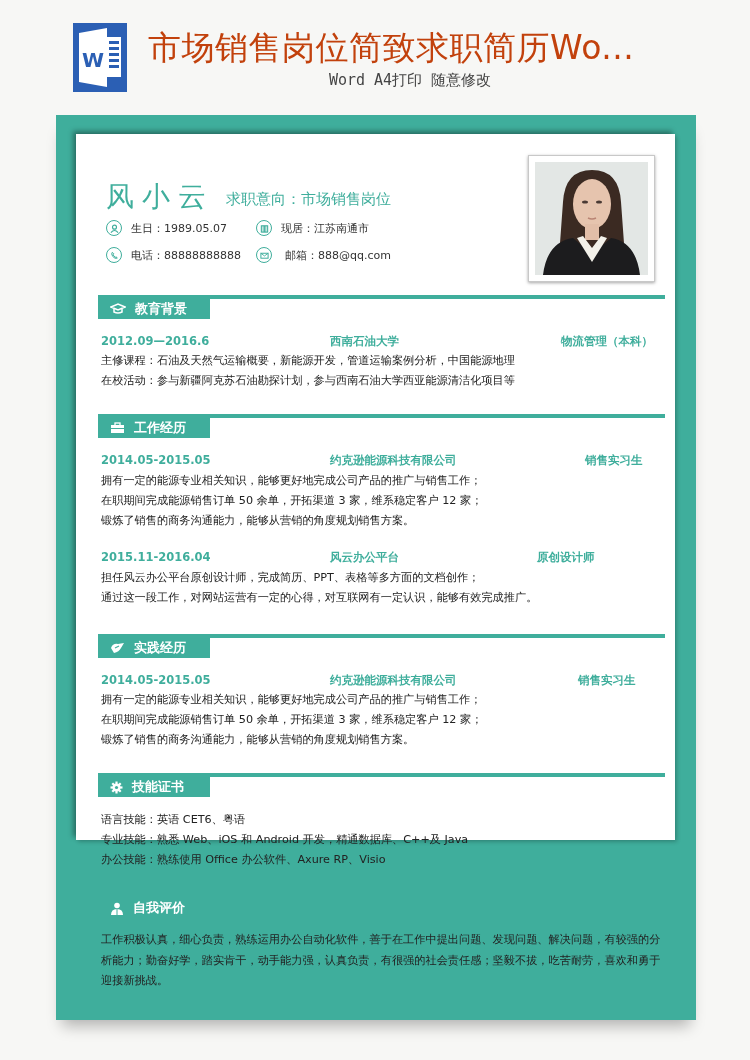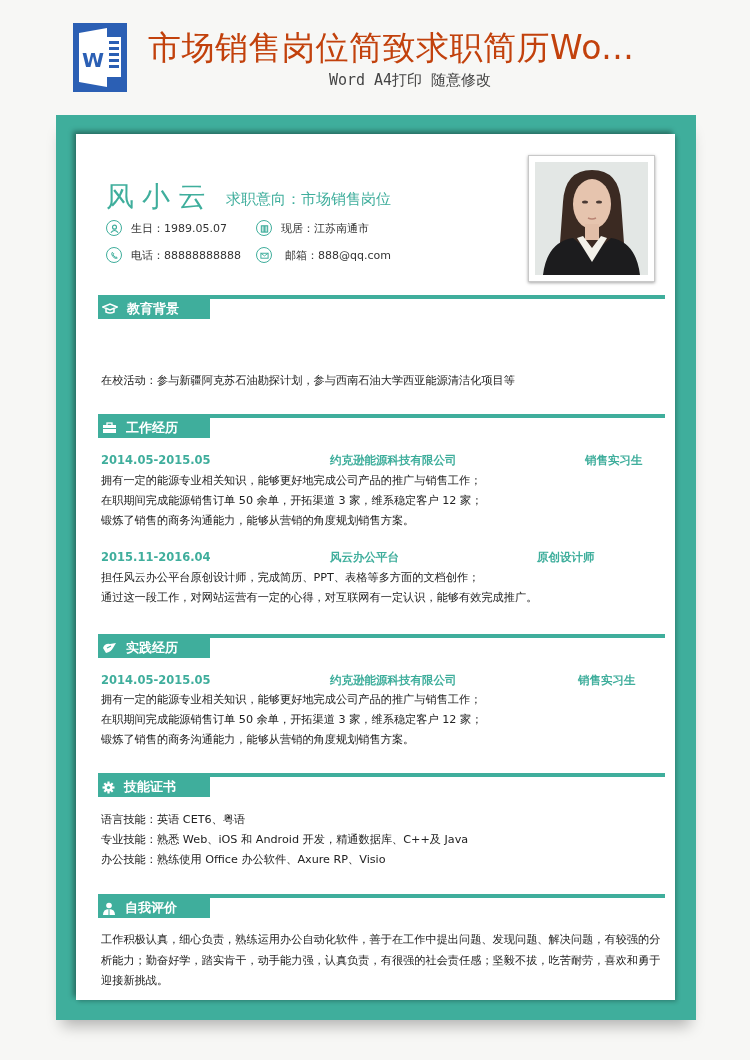--- a/index.html
+++ b/index.html
@@ -20,21 +20,21 @@
   .doc-subtitle {
     position: absolute; left: 250px; top: 71px; width: 320px; text-align: center;
     font-family: "DejaVu Sans Mono", monospace; font-size: 15px; color: #444;
   }
   .frame {
     position: absolute; left: 56px; top: 115px; width: 640px; height: 905px;
     background: #3fae9c;
     box-shadow: 0 12px 14px -6px rgba(0,0,0,0.28);
   }
   .page {
-    position: absolute; left: 20px; top: 19px; width: 599px; height: 866px;
+    position: absolute; left: 20px; top: 19px; width: 599px; height: 706px;
     background: #ffffff;
     box-shadow: -3px -3px 5px rgba(0,0,0,0.35), 2px 2px 4px rgba(0,0,0,0.2);
   }
   .name {
     position: absolute; left: 30px; top: 44px; font-size: 28px; color: #3fae9c;
     letter-spacing: 8px; font-weight: normal;
   }
   .intent {
     position: absolute; left: 150px; top: 56px; font-size: 15px; color: #3fae9c;
   }
@@ -47,21 +47,21 @@
     position: absolute; left: 452px; top: 21px; width: 127px; height: 127px;
     background: #fff; border: 1px solid #c8c8c8;
     box-shadow: 0 1px 3px rgba(0,0,0,0.35);
     padding: 6px;
   }
   .photo-inner { width: 100%; height: 100%; background: #e4e8e6; position: relative; overflow: hidden; }
   .section-head { position: absolute; left: 22px; width: 567px; height: 24px; }
   .section-head .line { position: absolute; left: 0; right: 0; top: 0; height: 4px; background: #3fae9c; }
   .section-head .tab {
     position: absolute; left: 0; top: 4px; width: 112px; height: 20px; background: #3fae9c;
-    color: #fff; font-size: 13px; font-weight: bold; display: flex; align-items: center; padding-left: 4px;
+    color: #fff; font-size: 13px; font-weight: bold; display: flex; align-items: center; padding-left: 12px;
   }
   .section-head .tab svg { margin-right: 9px; }
   .entry-head { position: absolute; left: 25px; width: 555px; height: 16px; font-size: 11.5px; font-weight: bold; color: #3fae9c; }
   .entry-head span { position: absolute; top: 0; white-space: nowrap; }
   .text-line { position: absolute; left: 25px; font-size: 11.2px; color: #222; white-space: nowrap; }
   .para { position: absolute; left: 25px; width: 560px; font-size: 11.2px; color: #222; line-height: 20.5px; }
 </style>
 </head>
 <body>
 
@@ -148,20 +148,26 @@
     <div class="section-head" style="top:161px;">
       <div class="line"></div>
       <div class="tab">
         <svg width="16" height="12" viewBox="0 0 16 12">
             <path d="M1 4 L8 1 L15 4 L8 7 Z" fill="none" stroke="#fff" stroke-width="1.5"></path>
             <path d="M4 6 L4 9 Q8 11 12 9 L12 6" fill="none" stroke="#fff" stroke-width="1.5"></path>
           </svg>
         <span>教育背景</span>
       </div>
     </div>
+    <div class="entry-head" style="top:200px;">
+      <span style="left:0">2012.09—2016.6</span>
+      <span style="left:229px">西南石油大学</span>
+      <span style="left:460px">物流管理（本科）</span>
+    </div>
+    <div class="text-line" style="top:219px;">主修课程：石油及天然气运输概要，新能源开发，管道运输案例分析，中国能源地理</div>
     <div class="text-line" style="top:239px;">在校活动：参与新疆阿克苏石油勘探计划，参与西南石油大学西亚能源清洁化项目等</div>
 
     <div class="section-head" style="top:280px;">
       <div class="line"></div>
       <div class="tab">
         <svg width="15" height="12" viewBox="0 0 15 12">
             <rect x="1" y="3" width="13" height="8" fill="#fff"></rect>
             <rect x="5" y="1" width="5" height="3" fill="none" stroke="#fff" stroke-width="1.3"></rect>
             <line x1="1" y1="6.5" x2="14" y2="6.5" stroke="#3fae9c" stroke-width="1"></line>
           </svg>

